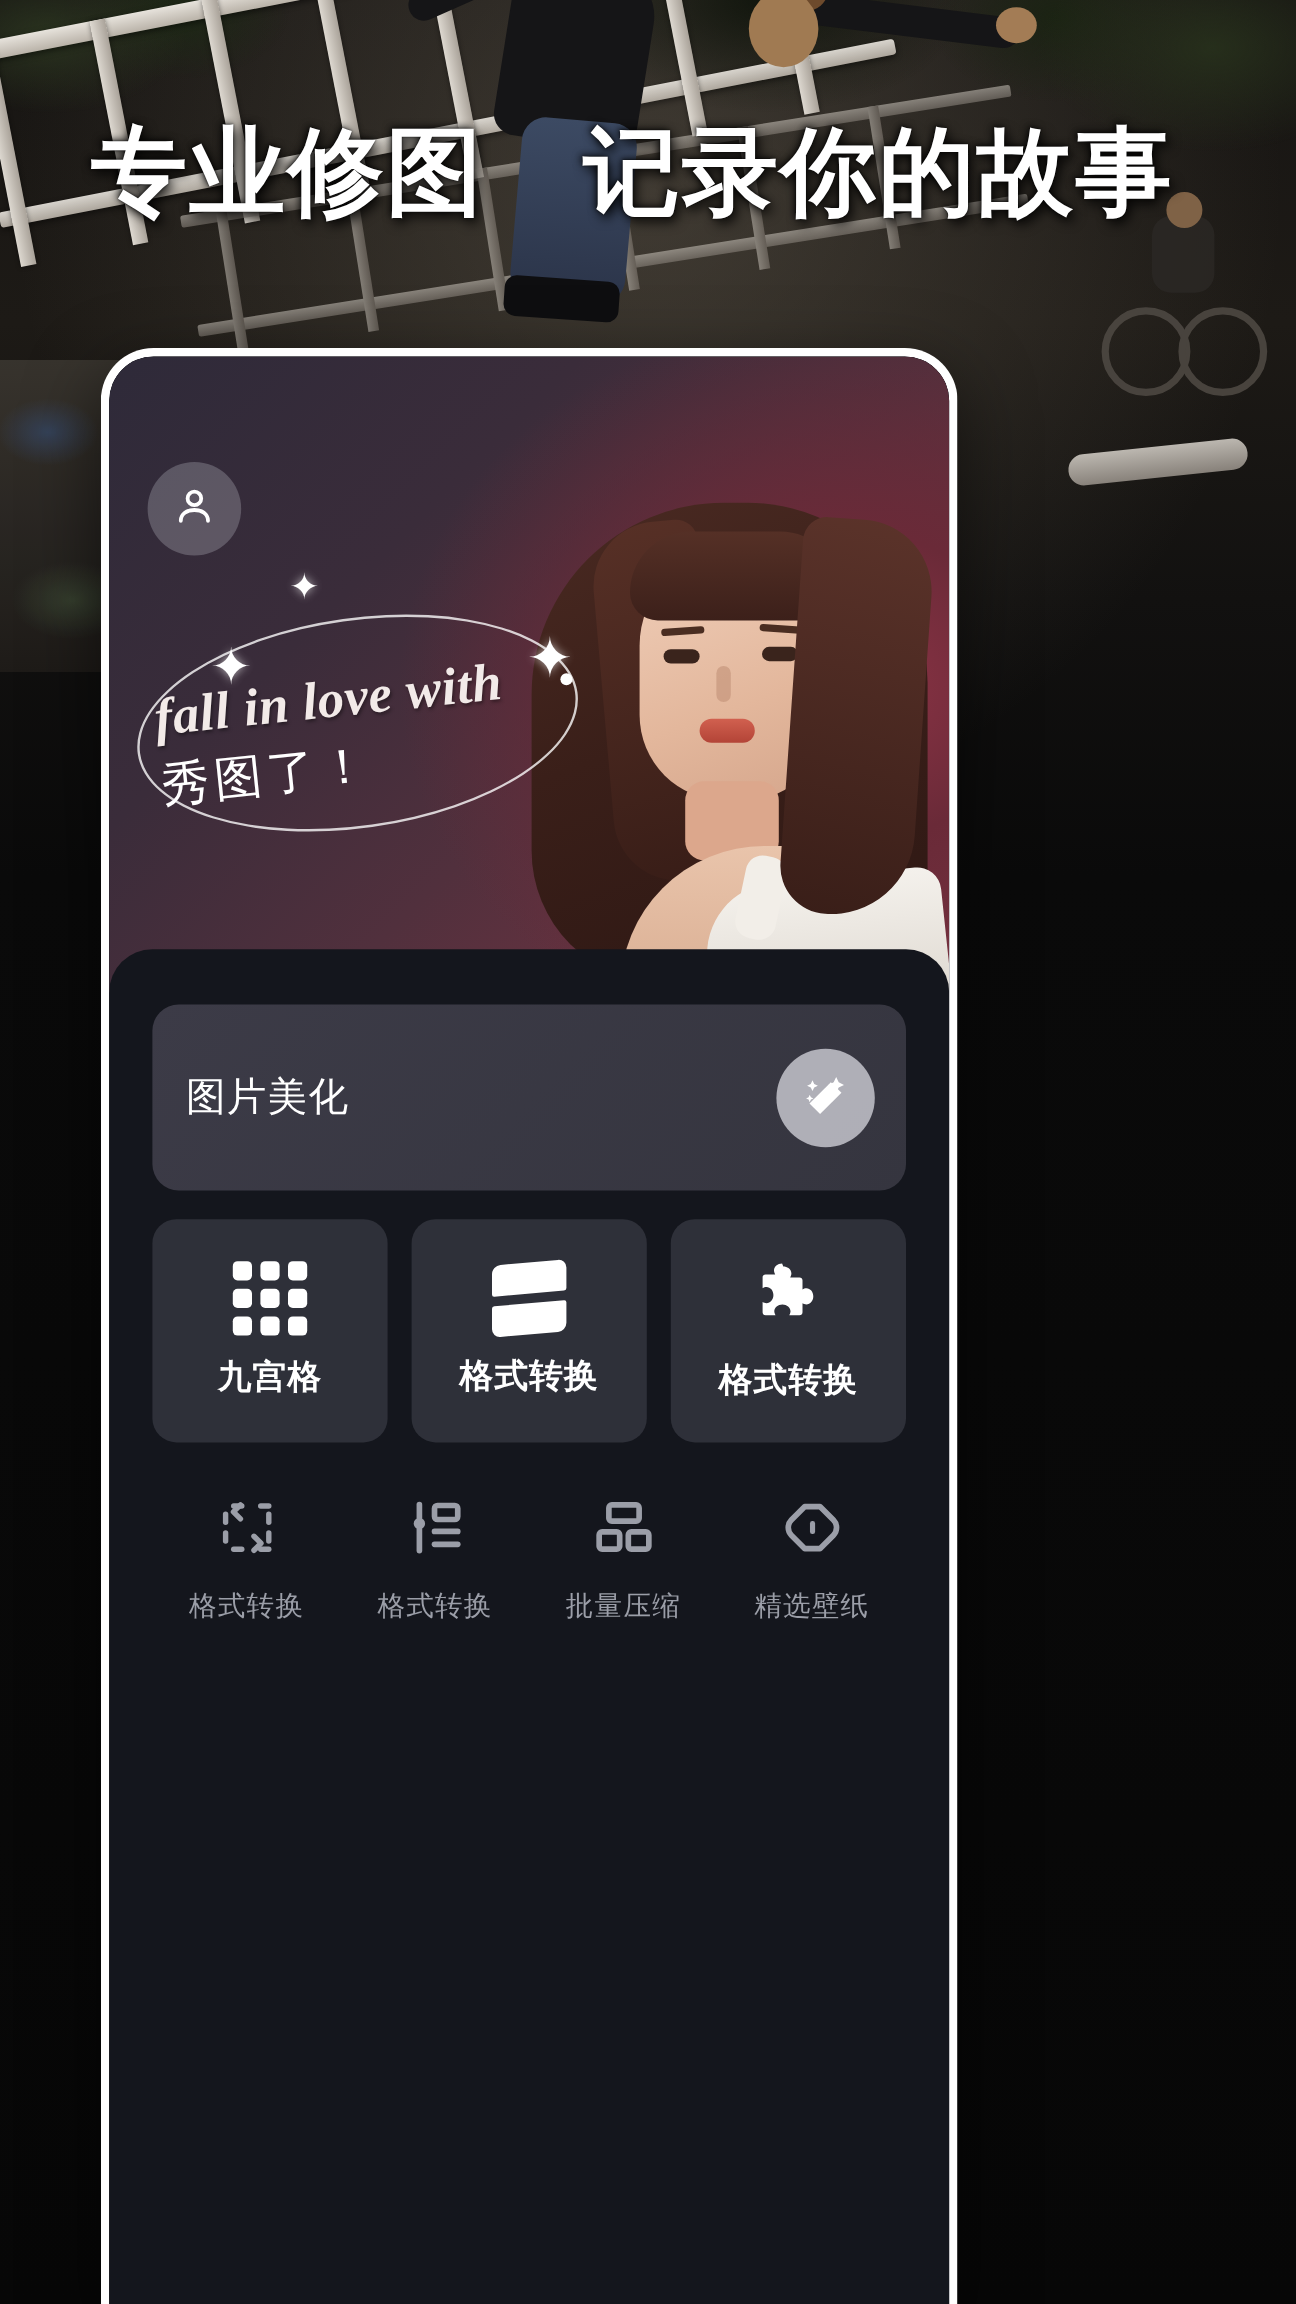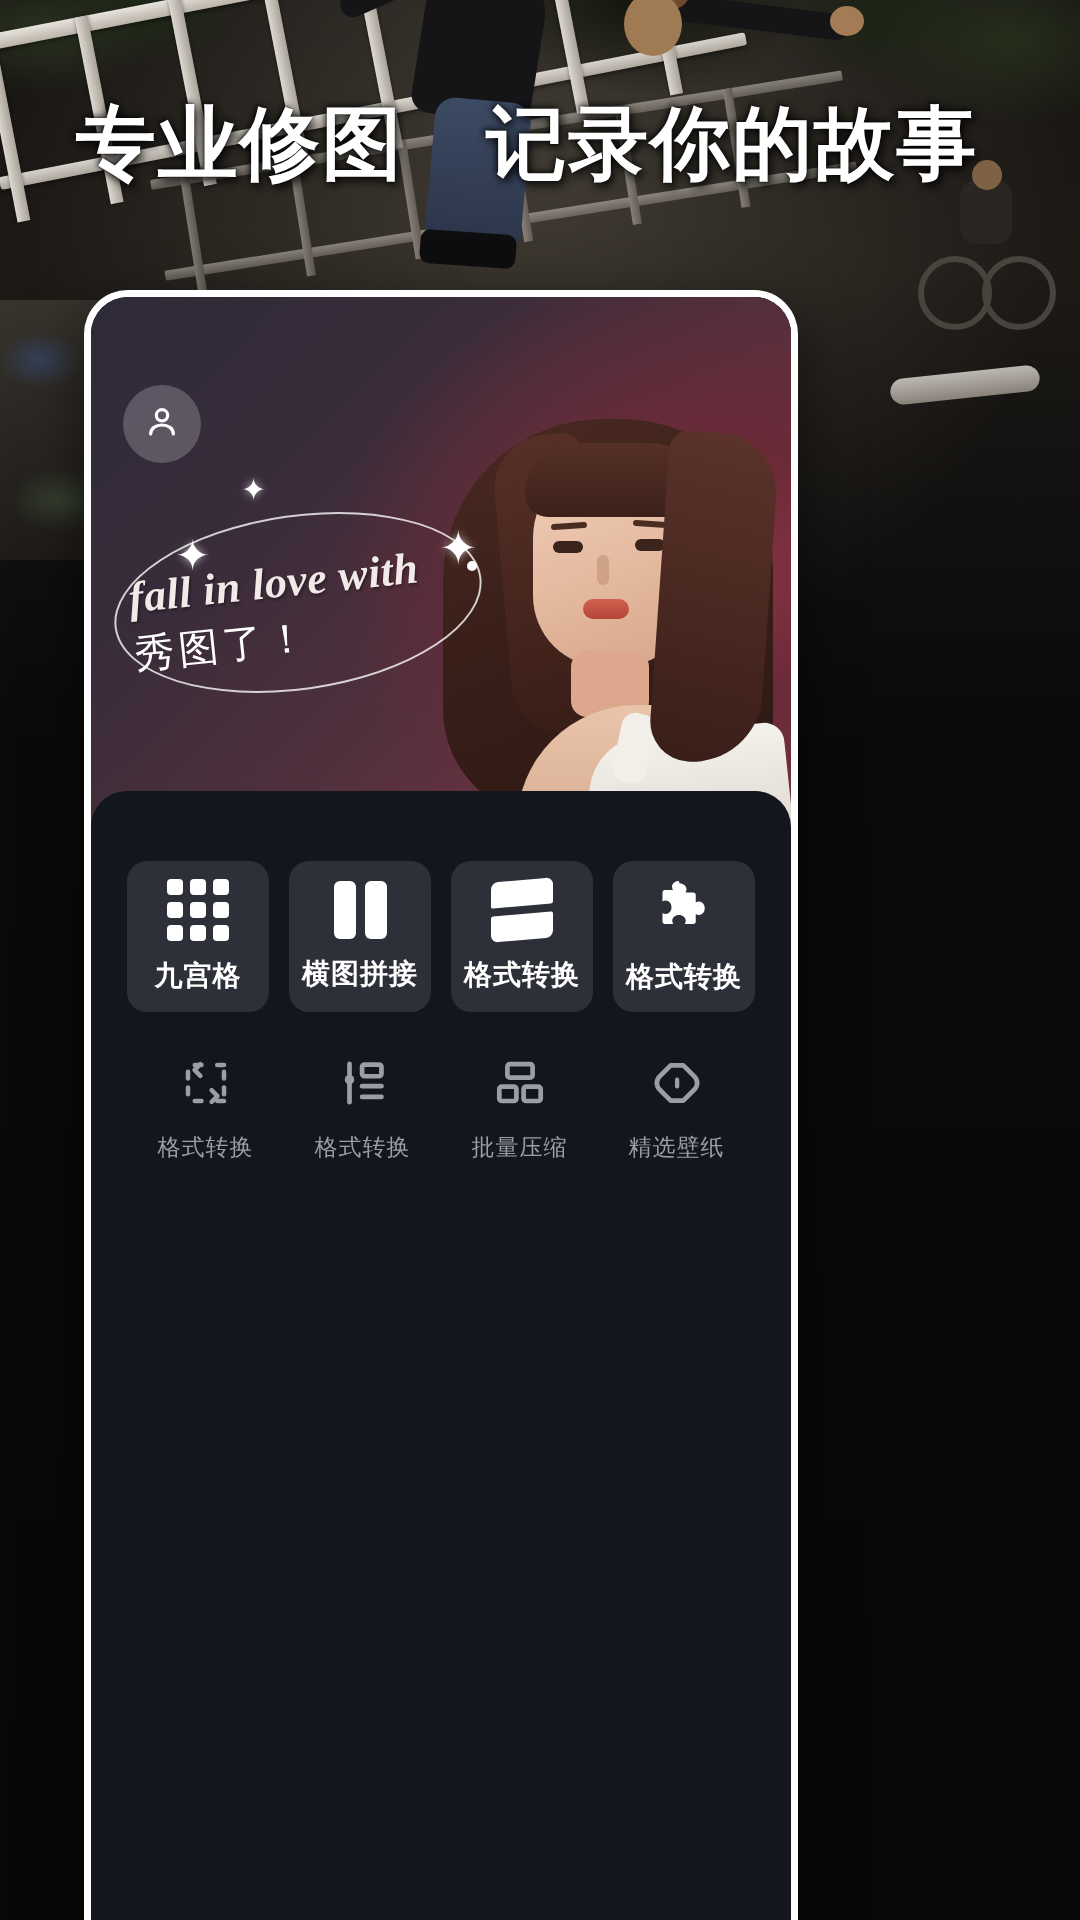--- a/index.html
+++ b/index.html
@@ -258,21 +258,21 @@
   }
   .card-primary .label{ font-size:33px; color:#fff; font-weight:500; letter-spacing:1px;}
   .circle-icon{
     width:82px; height:82px; border-radius:50%;
     background:rgba(222,222,228,.72);
     display:flex; align-items:center; justify-content:center;
   }
 
   .row-grid{ display:flex; gap:20px; margin-top:24px; }
   .tile{
-    flex:1; height:151px; border-radius:20px; background:#2e3039;
+    flex:1; height:186px; border-radius:20px; background:#2e3039;
     display:flex; flex-direction:column; align-items:center; justify-content:center; gap:16px;
   }
   .tile .t-label{ font-size:28px; color:#fff; font-weight:600; letter-spacing:1px;}
 
   .row-mini{ display:flex; margin-top:44px; }
   .mini{ flex:1; display:flex; flex-direction:column; align-items:center; gap:18px;}
   .mini .m-label{ font-size:23px; color:#9b9ea8; letter-spacing:1px;}
 
   
   .g33{ display:grid; grid-template-columns:repeat(3,16px); grid-template-rows:repeat(3,16px); gap:7px;}
@@ -388,47 +388,51 @@
         <div class="badge-en">fall in love with</div>
         <div class="badge-cn">秀图了！</div>
       </div>
     </div>
   </div>
 
   <div class="sheet">
 
     <div class="row-primary">
 
+      <div class="card-primary">
+        <span class="label">图片美化</span>
+        <span class="circle-icon">
+          <svg width="46" height="46" viewBox="0 0 24 24" fill="#ffffff">
+            <path d="M14.3 5.1l4.6 4.6-9.3 9.3-4.6-4.6z"></path>
+            <path d="M16.6 2.9l1.1 2.3 2.3 1.1-2.3 1.1-1.1 2.3-1.1-2.3L13.2 6.3l2.3-1.1z"></path>
+            <path d="M6.3 4.3l.75 1.6 1.6.75-1.6.75-.75 1.6-.75-1.6L3.95 6.65l1.6-.75z"></path>
+            <path d="M5.1 10.6l.5 1.1 1.1.5-1.1.5-.5 1.1-.5-1.1-1.1-.5 1.1-.5z"></path>
+          </svg>
+        </span>
+      </div>
 
     </div>
 
     <div class="row-grid">
 
       <div class="tile">
         <span class="g33">
           <i></i>
               <i></i>
               <i></i>
               <i></i>
               <i></i>
               <i></i>
               <i></i>
               <i></i>
               <i></i>
         </span>
         <span class="t-label">九宫格</span>
       </div>
 
-      <div class="tile">
-        <span class="bars">
-              <i></i>
-              <i></i>
-            </span>
-        <span class="t-label">横图拼接</span>
-      </div>
 
       <div class="tile">
         <span class="longsplit">
               <i class="a"></i>
               <i class="b"></i>
             </span>
         <span class="t-label">格式转换</span>
       </div>
 
       <div class="tile">

